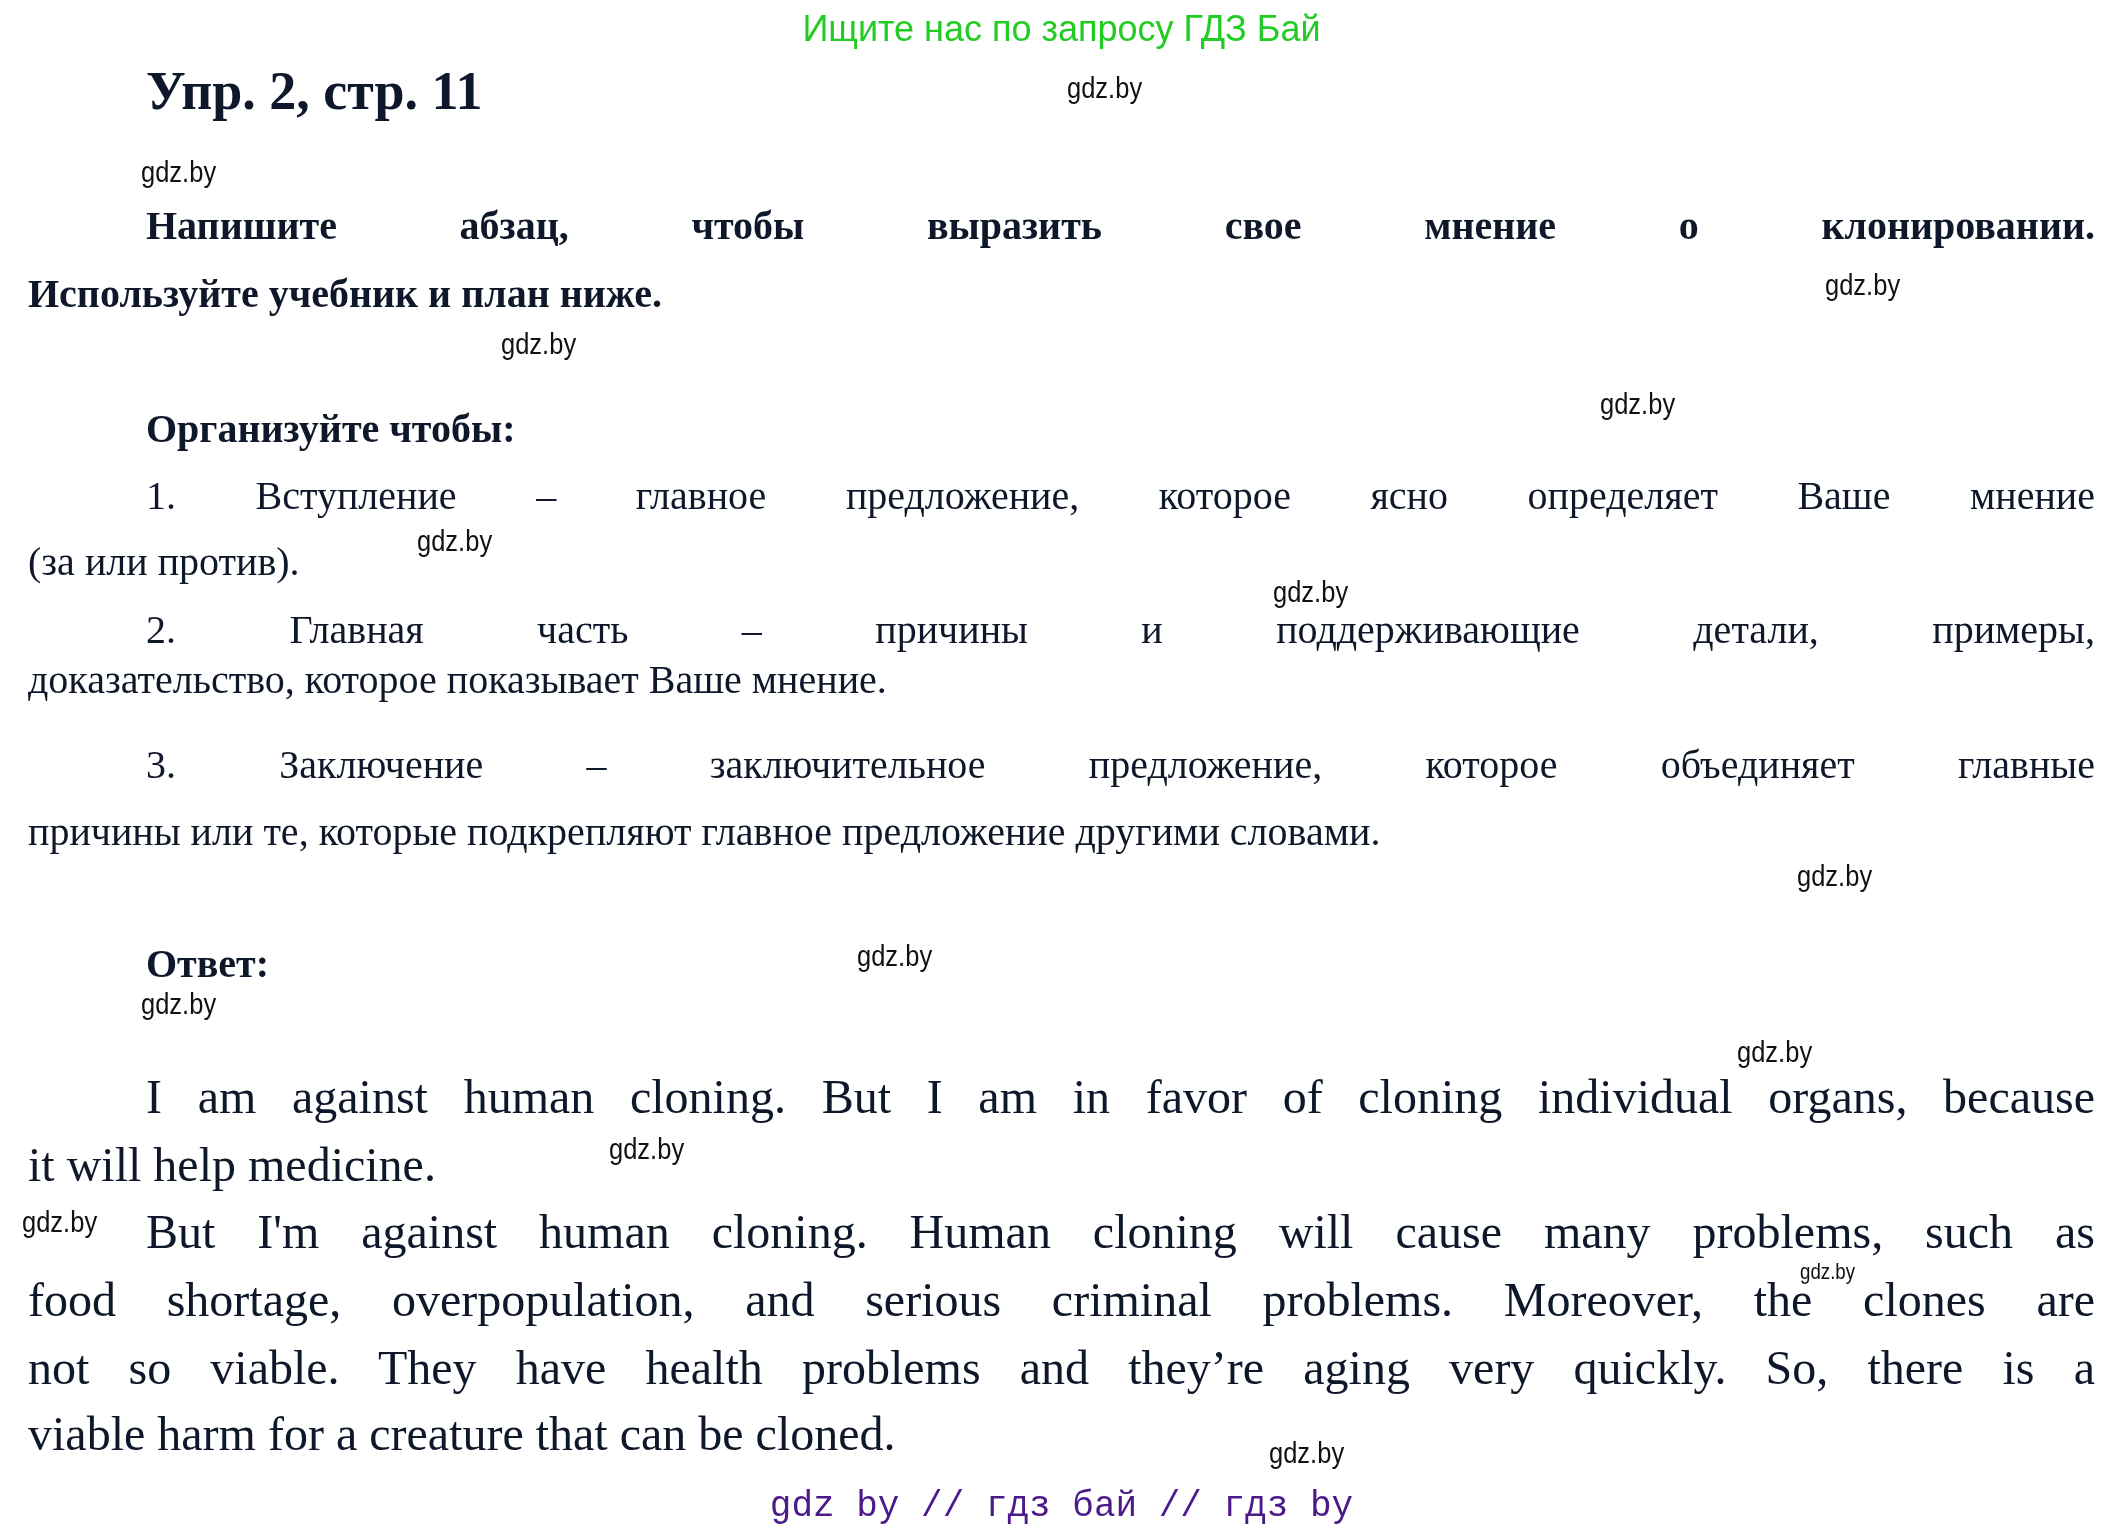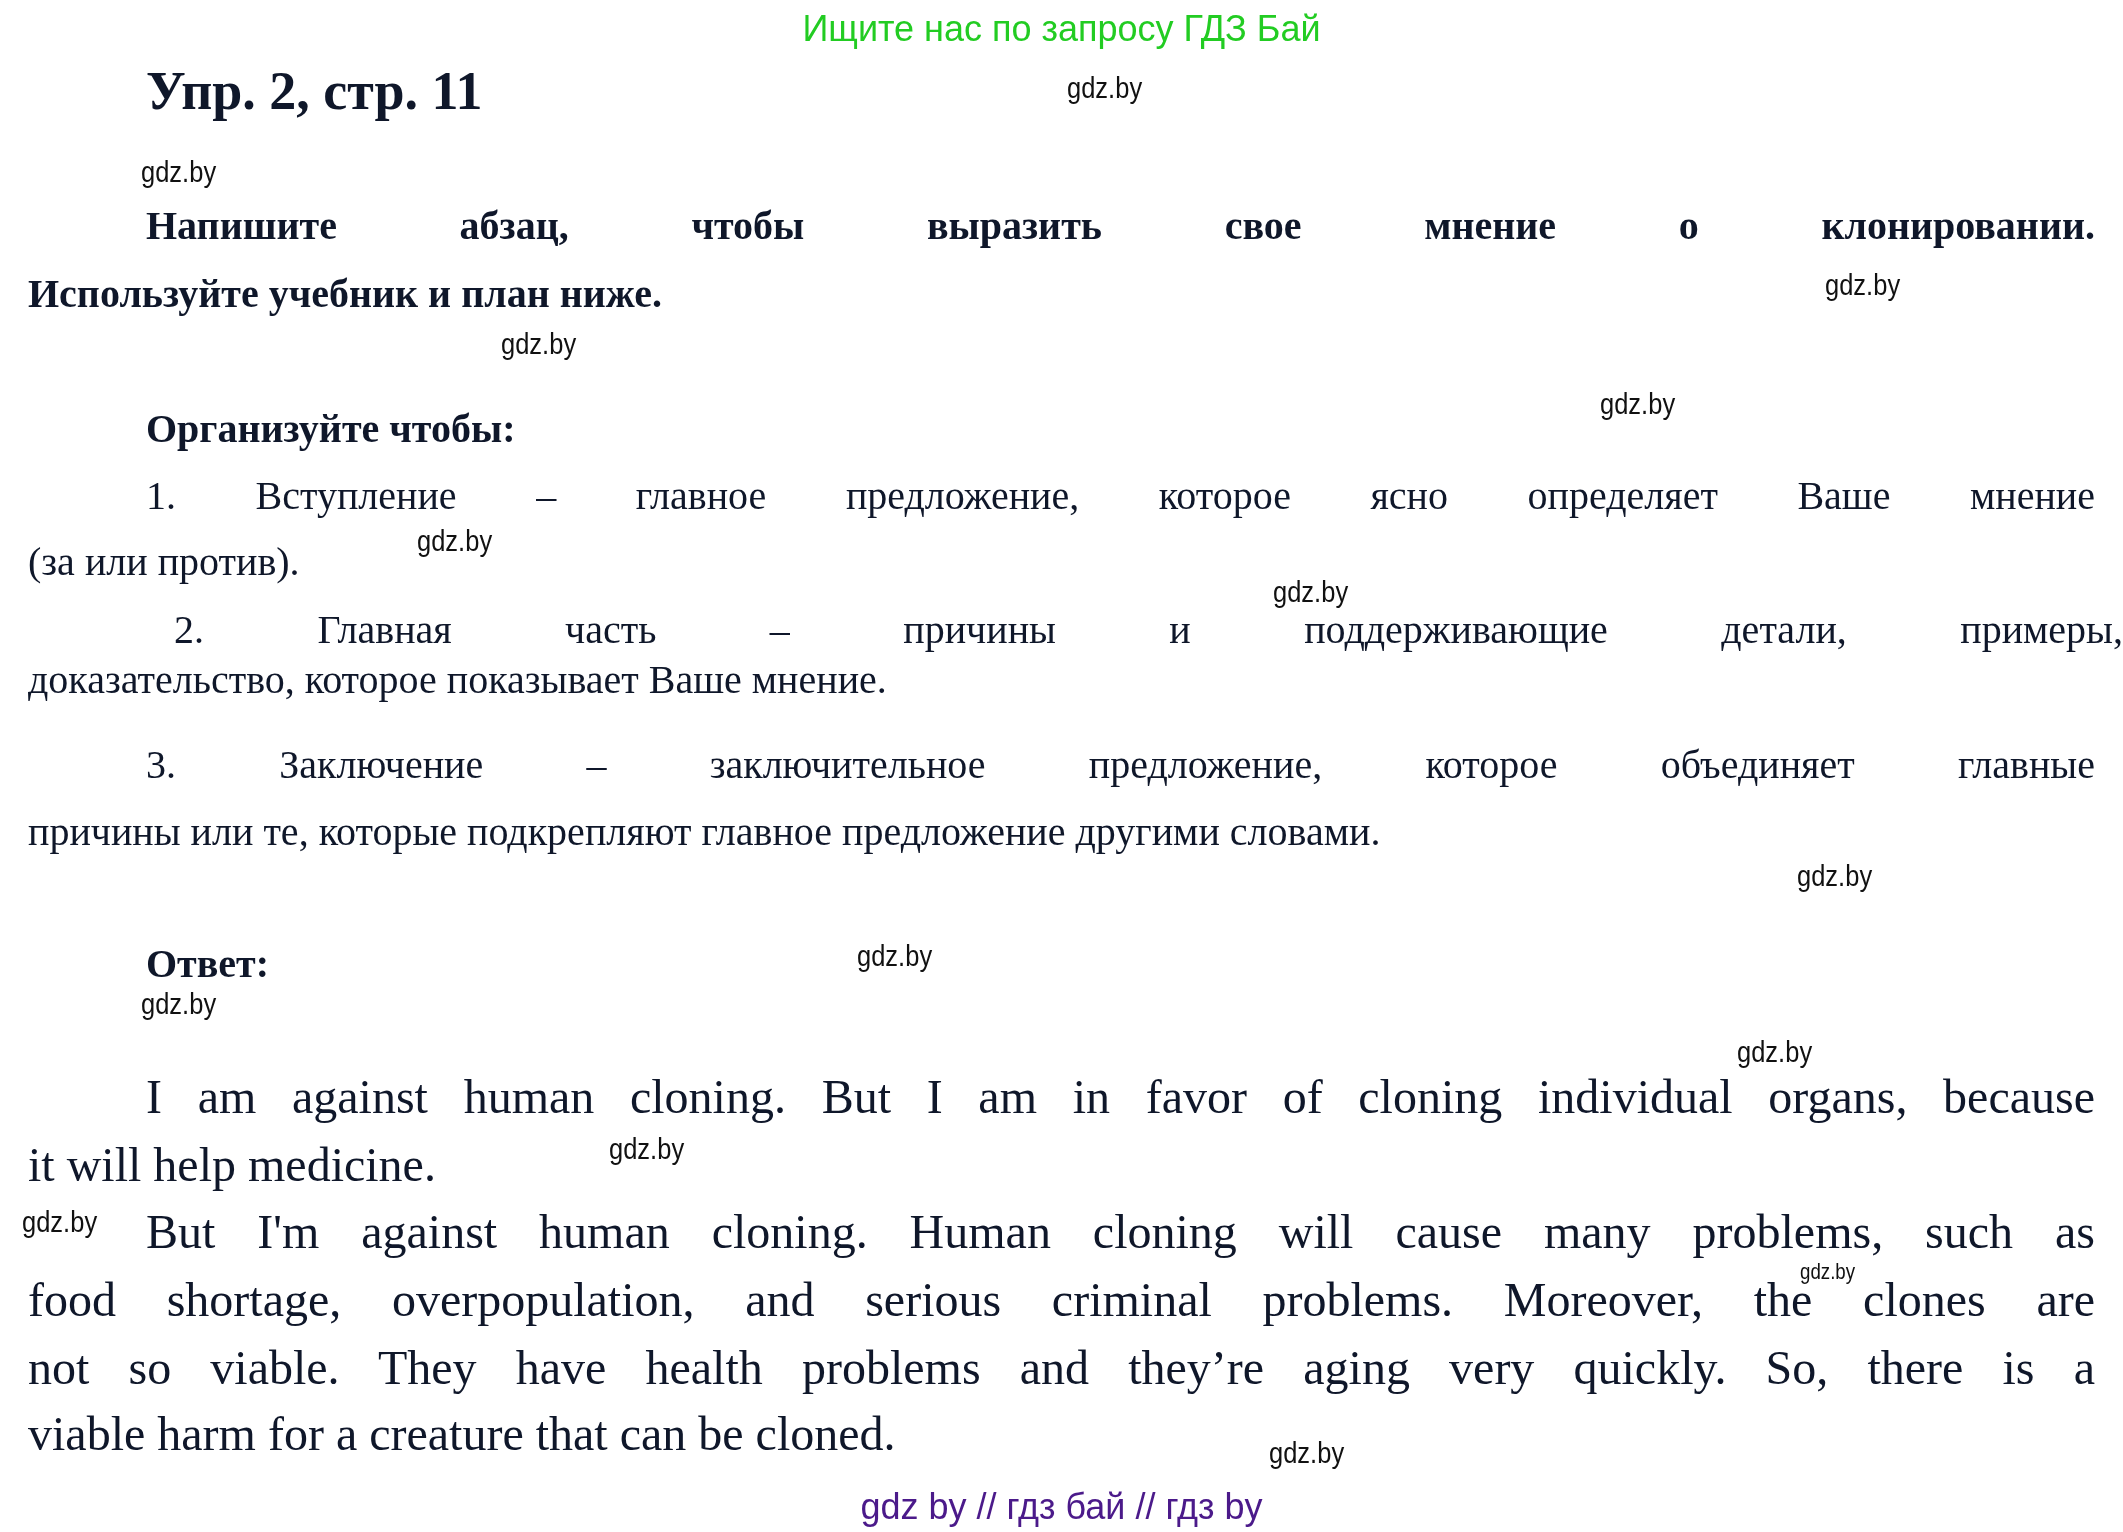--- a/index.html
+++ b/index.html
@@ -18,39 +18,39 @@
   .justify { text-align:justify; text-align-last:justify; white-space:normal; }
   .bold { font-weight:bold; }
   .indent { left:146px; width:1949px; }
   .wm {
     position:absolute; font-family:"Liberation Sans", sans-serif; font-size:30px; color:#111;
     transform:scaleX(0.85); transform-origin:left top; line-height:32px;
   }
   .wm.small { font-size:22px; }
   .footer {
     position:absolute; left:0; right:0; top:1486px; text-align:center;
-    font-family:Liberation Sans, sans-serif; font-size:36px; color:#4b1a8a; line-height:42px;
+    font-family:Liberation Mono, monospace; font-size:36px; color:#4b1a8a; line-height:42px;
   }
   .ans { font-size:48px; }
 </style>
 </head>
 <body>
 
 <div class="banner">Ищите нас по запросу ГДЗ Бай</div>
 
 <div class="serif title">Упр. 2, стр. 11</div>
 
 <div class="serif line bold justify indent" style="top:198px;">Напишите абзац, чтобы выразить свое мнение о клонировании.</div>
 <div class="serif line bold" style="top:266px;">Используйте учебник и план ниже.</div>
 
 <div class="serif line bold indent" style="top:401px;">Организуйте чтобы:</div>
 
 <div class="serif line justify indent" style="top:468px;">1. Вступление – главное предложение, которое ясно определяет Ваше мнение</div>
 <div class="serif line" style="top:534px;">(за или против).</div>
-<div class="serif line justify indent" style="top:602px;margin-left:28px;">2. Главная часть – причины и поддерживающие детали, примеры,</div>
+<div class="serif line justify indent" style="top:602px;">2. Главная часть – причины и поддерживающие детали, примеры,</div>
 <div class="serif line" style="top:652px;">доказательство, которое показывает Ваше мнение.</div>
 <div class="serif line justify indent" style="top:737px;">3. Заключение – заключительное предложение, которое объединяет главные</div>
 <div class="serif line" style="top:804px;">причины или те, которые подкрепляют главное предложение другими словами.</div>
 
 <div class="serif line bold indent" style="top:936px;">Ответ:</div>
 
 <div class="serif line ans justify indent" style="top:1069px;">I am against human cloning. But I am in favor of cloning individual organs, because</div>
 <div class="serif line ans" style="top:1137px;">it will help medicine.</div>
 <div class="serif line ans justify indent" style="top:1204px;">But I'm against human cloning. Human cloning will cause many problems, such as</div>
 <div class="serif line ans justify" style="top:1272px;">food shortage, overpopulation, and serious criminal problems. Moreover, the clones are</div>

